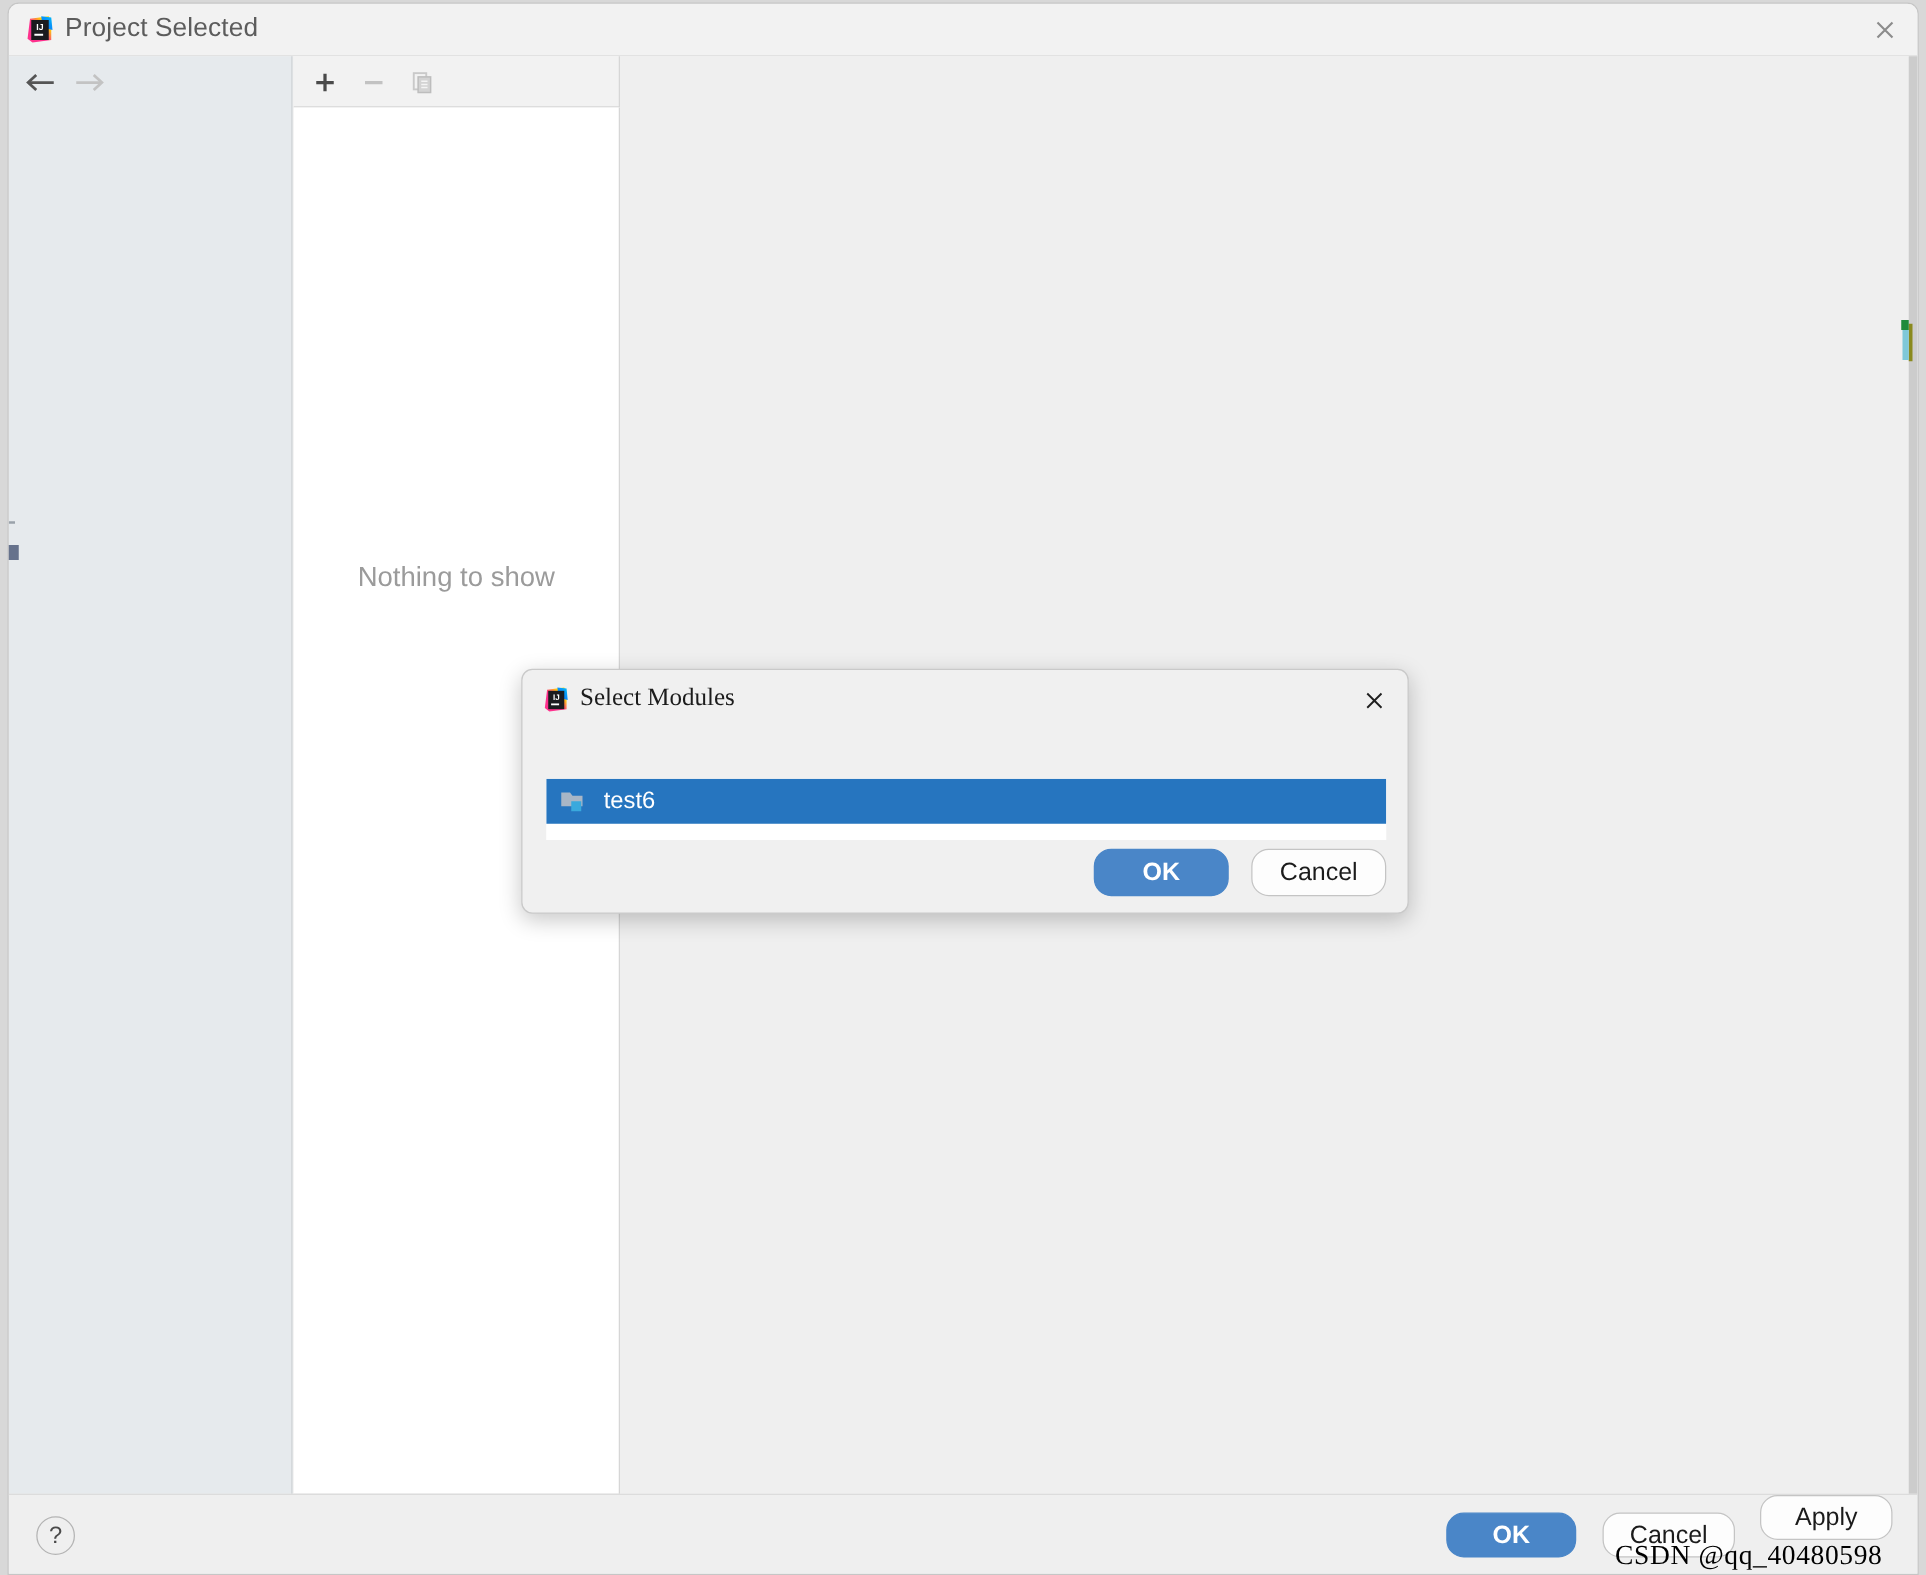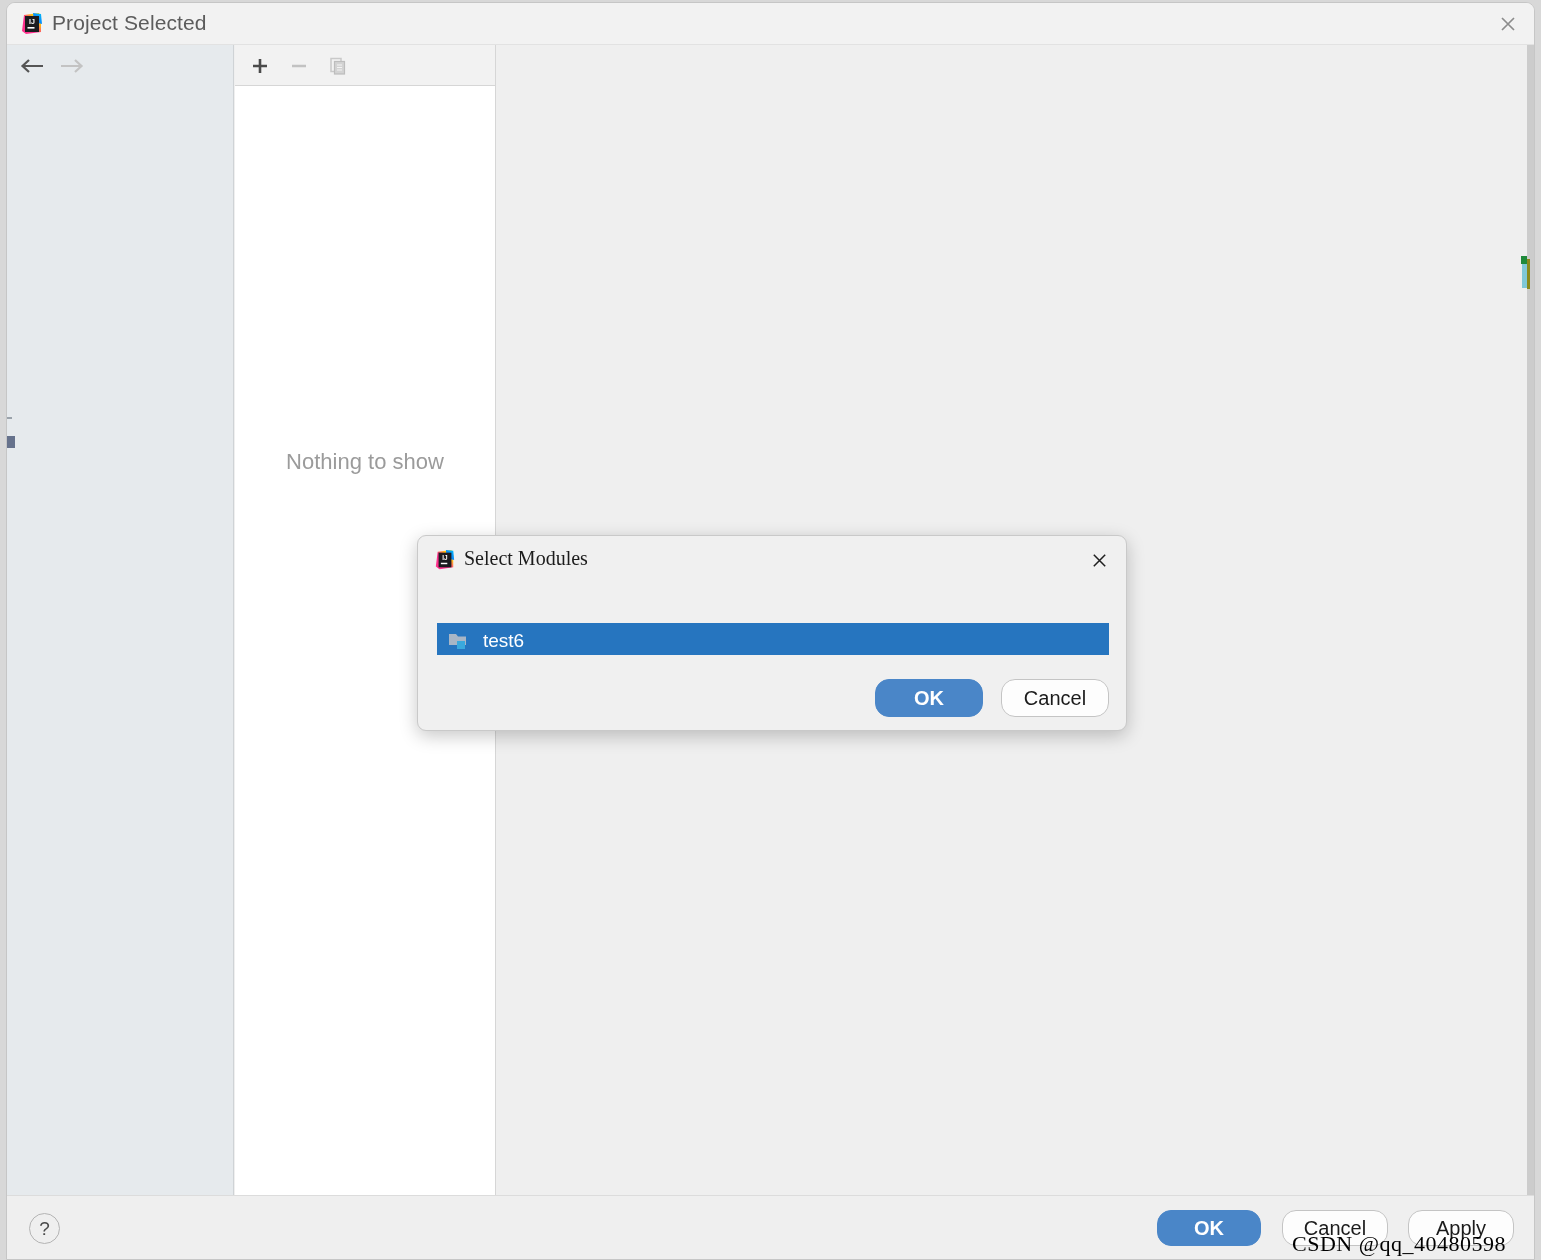--- a/index.html
+++ b/index.html
@@ -214,21 +214,21 @@
     border: 1px solid #4a86c8;
     font-weight: bold;
   }
   .btn-normal {
     background: #fdfdfd;
     color: #1b1b1b;
     border: 1px solid #c4c4c4;
   }
   #footer-ok     { position: absolute; left: 1150px; top: 14px; width: 104px; height: 36px; }
   #footer-cancel { position: absolute; left: 1275px; top: 14px; width: 106px; height: 36px; }
-  #footer-apply  { position: absolute; left: 1401px; top: 14px; width: 106px; height: 36px; }
+  #footer-apply  { position: absolute; left: 1401px; top: 0; width: 106px; height: 36px; }
 
   
   #watermark {
     position: absolute;
     right: 28px; bottom: 2px;
     font-size: 22px;
     color: #000000;
     letter-spacing: .5px;
     white-space: nowrap;
     pointer-events: none;
@@ -266,21 +266,21 @@
     display: flex; align-items: center; justify-content: center;
     cursor: pointer;
   }
   #modal-desc {
     position: absolute; left: 19px; top: 57px;
     font-size: 19.5px; color: #1a1a1a;
     white-space: nowrap;
   }
   #modal-list {
     position: absolute; left: 19px; top: 87px;
-    width: 672px; height: 32px;
+    width: 672px; height: 49px;
     background: #ffffff;
     overflow: hidden;
   }
   .module-row {
     height: 36px;
     display: flex; align-items: center;
     padding-left: 11px;
     cursor: pointer;
   }
   .module-row.selected { background: #2675bf; }

